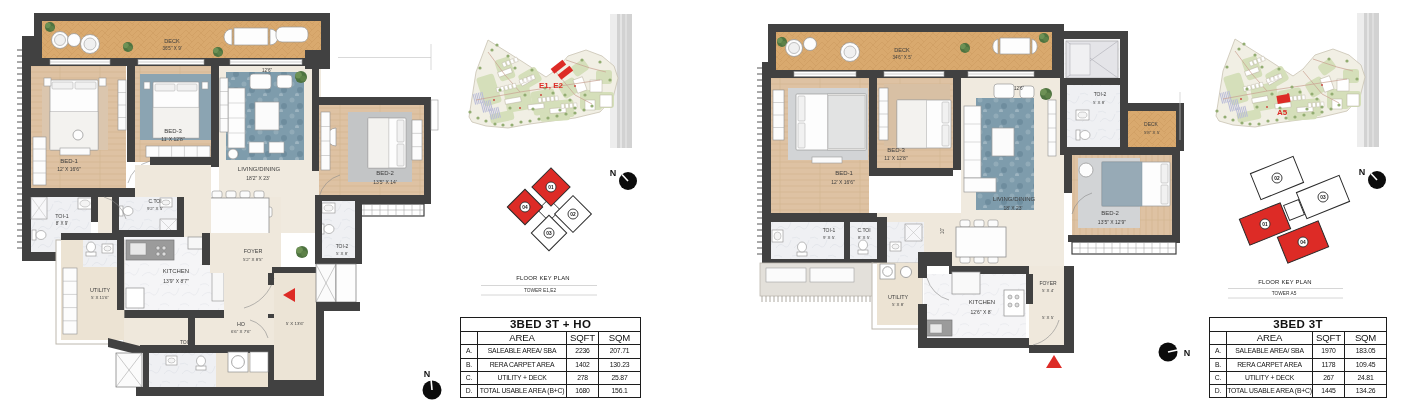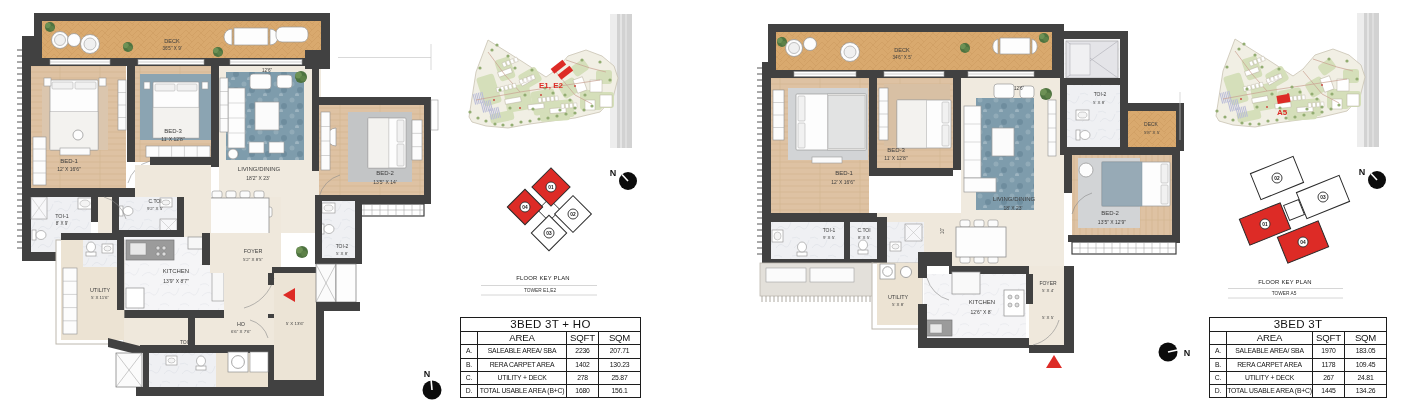--- a/index.html
+++ b/index.html
@@ -2,21 +2,21 @@
 <html><head><meta charset="utf-8">
 <style>
 html,body{margin:0;padding:0;background:#ffffff;}
 #page{position:relative;width:1407px;height:415px;background:#ffffff;overflow:hidden;
   font-family:"Liberation Sans",sans-serif;}
 svg text{font-family:"Liberation Sans",sans-serif;}
 .areatbl{position:absolute;border-collapse:collapse;table-layout:fixed;
   font-family:"Liberation Sans",sans-serif;color:#111;}
 .areatbl td{border:1.2px solid #1c1c1c;text-align:center;padding:0;
   font-size:6.8px;height:12.2px;line-height:12.2px;letter-spacing:-0.2px;overflow:hidden;white-space:nowrap;}
-.areatbl .ttl{font-size:11.5px;font-weight:normal;height:13.2px;letter-spacing:0.3px;}
+.areatbl .ttl{font-size:11.5px;font-weight:bold;height:13.2px;letter-spacing:0.3px;}
 .areatbl .hdr td{font-size:9.6px;font-weight:normal;height:11.6px;}
 .areatbl .c0{width:17px;}.areatbl .c1{width:89px;}.areatbl .c2{width:32px;}.areatbl .c3{width:42px;}
 </style></head>
 <body>
 <div id="page">
 
 <svg width="1407" height="415" viewBox="0 0 1407 415" style="position:absolute;left:0;top:0">
 <defs>
 <pattern id="herr" width="12" height="12" patternUnits="userSpaceOnUse">
  <rect width="12" height="12" fill="#d9a96e"></rect>

